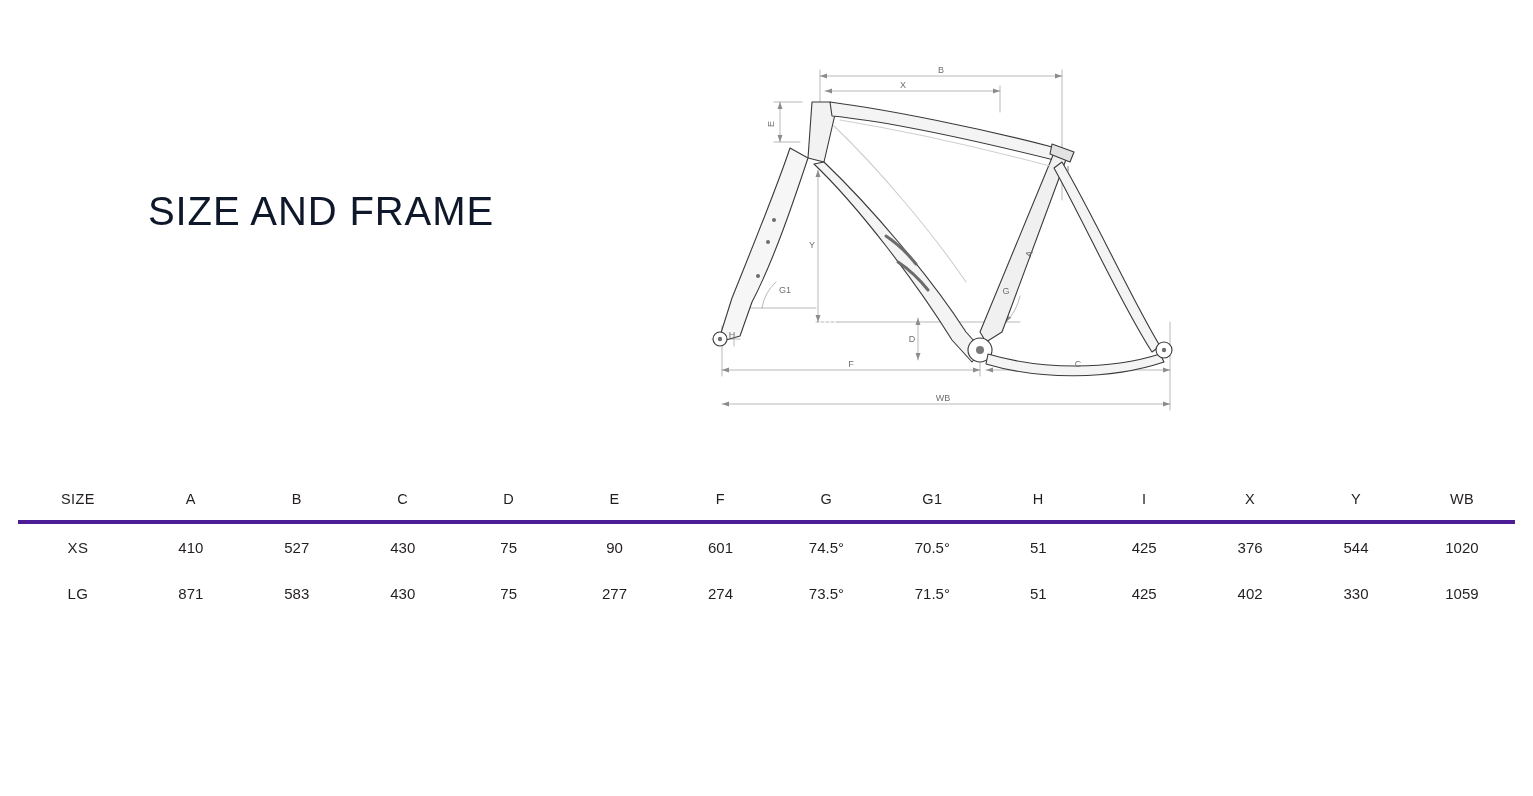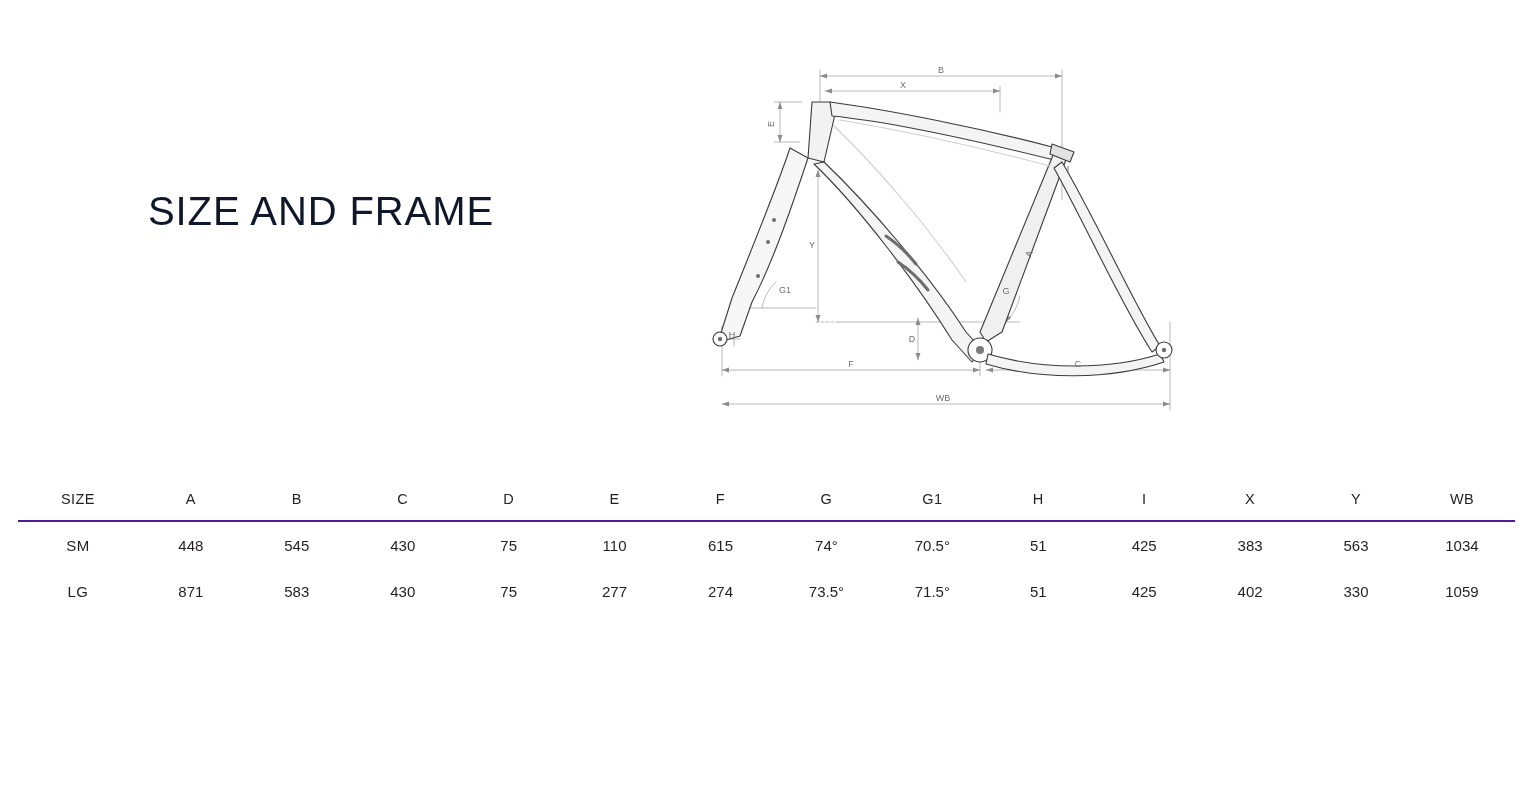--- a/index.html
+++ b/index.html
@@ -62,21 +62,21 @@
     padding: 0;
     height: 46px;
     vertical-align: middle;
   }
   .geo-table thead th {
     height: 42px;
     font-size: 14.5px;
     letter-spacing: 0.4px;
   }
   .geo-table thead tr {
-    border-bottom: 2px solid #4c1d95;
+    border-bottom: 4px solid #4c1d95;
   }
   .geo-table col.c-size { width: 120px; }
   .geo-table col.c-val  { width: 106px; }
   .geo-table td.size-cell,
   .geo-table th.size-cell {
     letter-spacing: 0.4px;
   }
 </style>
 </head>
 <body>
@@ -236,34 +236,34 @@
         <th>G1</th>
         <th>H</th>
         <th>I</th>
         <th>X</th>
         <th>Y</th>
         <th>WB</th>
       </tr>
     </thead>
     <tbody>
       <tr>
-        <td class="size-cell">SM</td>
-        <td>448</td>
-        <td>545</td>
+        <td class="size-cell">XS</td>
+        <td>410</td>
+        <td>527</td>
         <td>430</td>
         <td>75</td>
-        <td>110</td>
-        <td>615</td>
-        <td>74°</td>
+        <td>90</td>
+        <td>601</td>
+        <td>74.5°</td>
         <td>70.5°</td>
         <td>51</td>
         <td>425</td>
-        <td>383</td>
-        <td>563</td>
-        <td>1034</td>
+        <td>376</td>
+        <td>544</td>
+        <td>1020</td>
       </tr>
       <tr>
         <td class="size-cell">LG</td>
         <td>871</td>
         <td>583</td>
         <td>430</td>
         <td>75</td>
         <td>277</td>
         <td>274</td>
         <td>73.5°</td>

